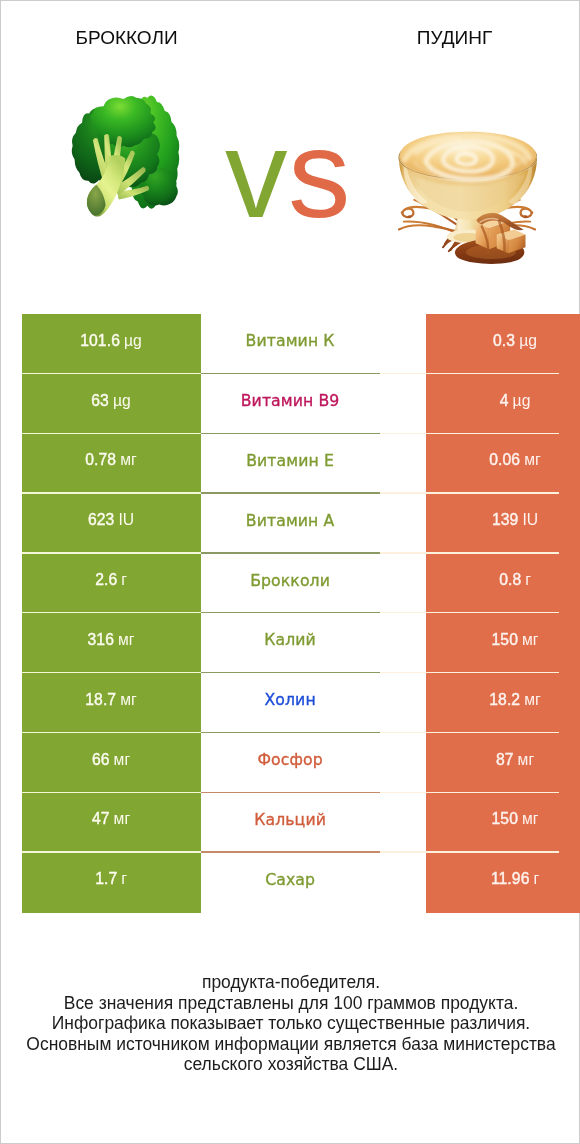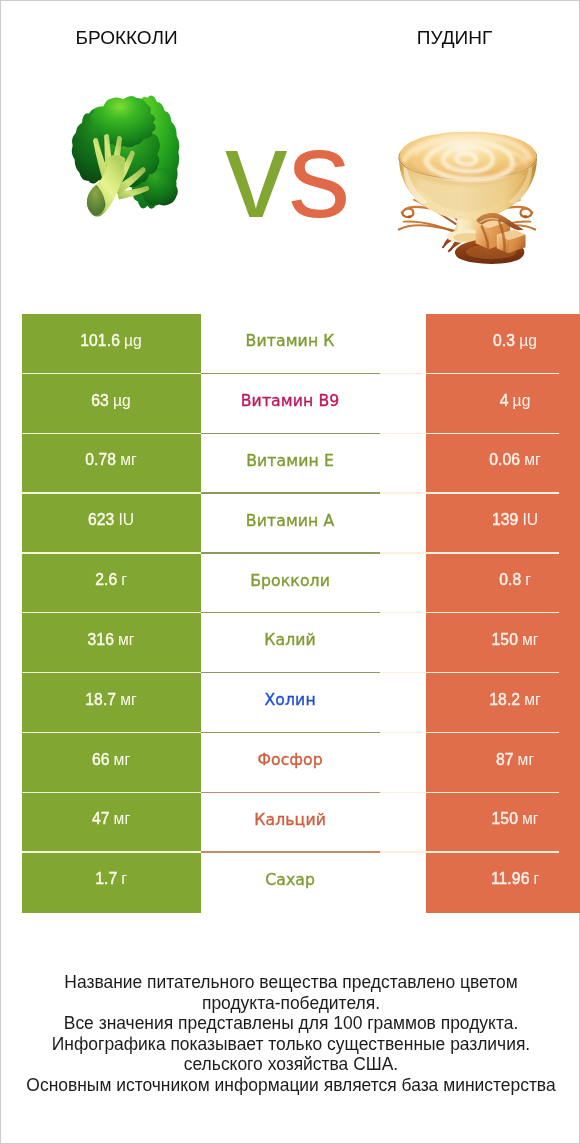--- a/index.html
+++ b/index.html
@@ -405,20 +405,19 @@
           <span style="color:#7f9b32">Сахар</span>
         </div>
         <div class="cell b">
           <span class="num">11.96</span>
           <span class="unit">г</span>
         </div>
       </div>
     </div>
 
   <div class="foot">
-      <div>Название питательного вещества представлено цветом</div>
       <div>продукта-победителя.</div>
       <div>Все значения представлены для 100 граммов продукта.</div>
       <div>Инфографика показывает только существенные различия.</div>
+      <div>Основным источником информации является база министерства</div>
       <div>сельского хозяйства США.</div>
-      <div>Основным источником информации является база министерства</div>
     </div>
 </div>
 
 </body></html>

